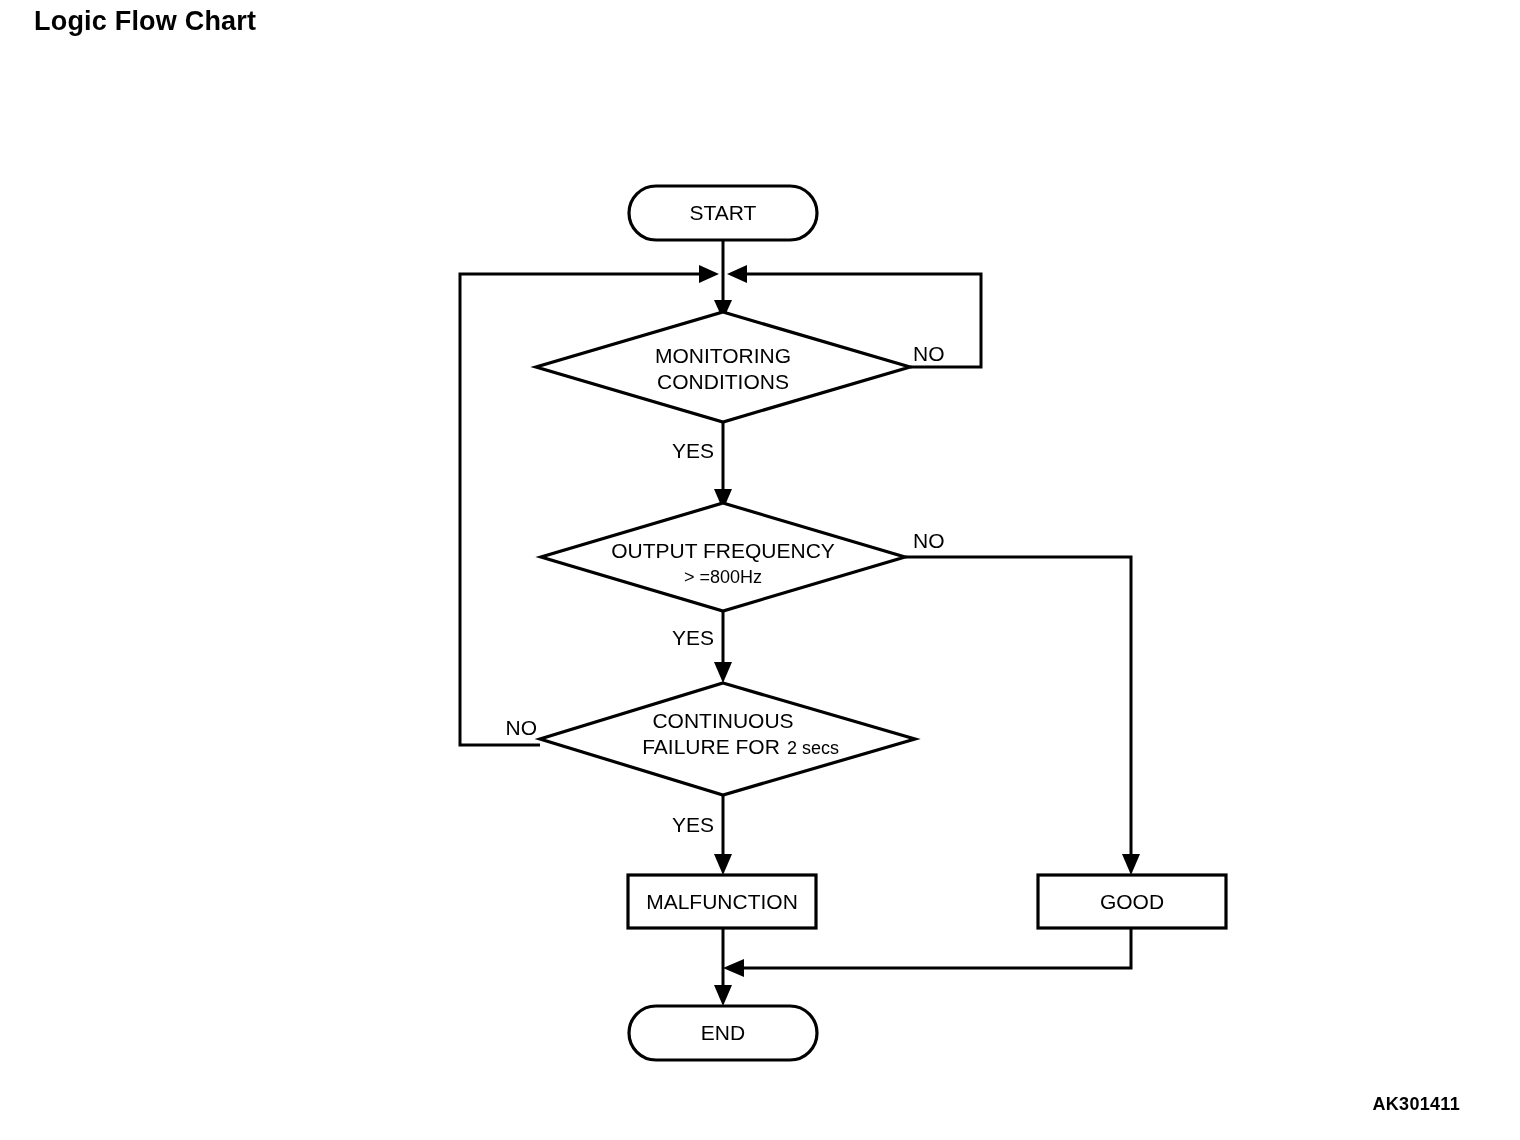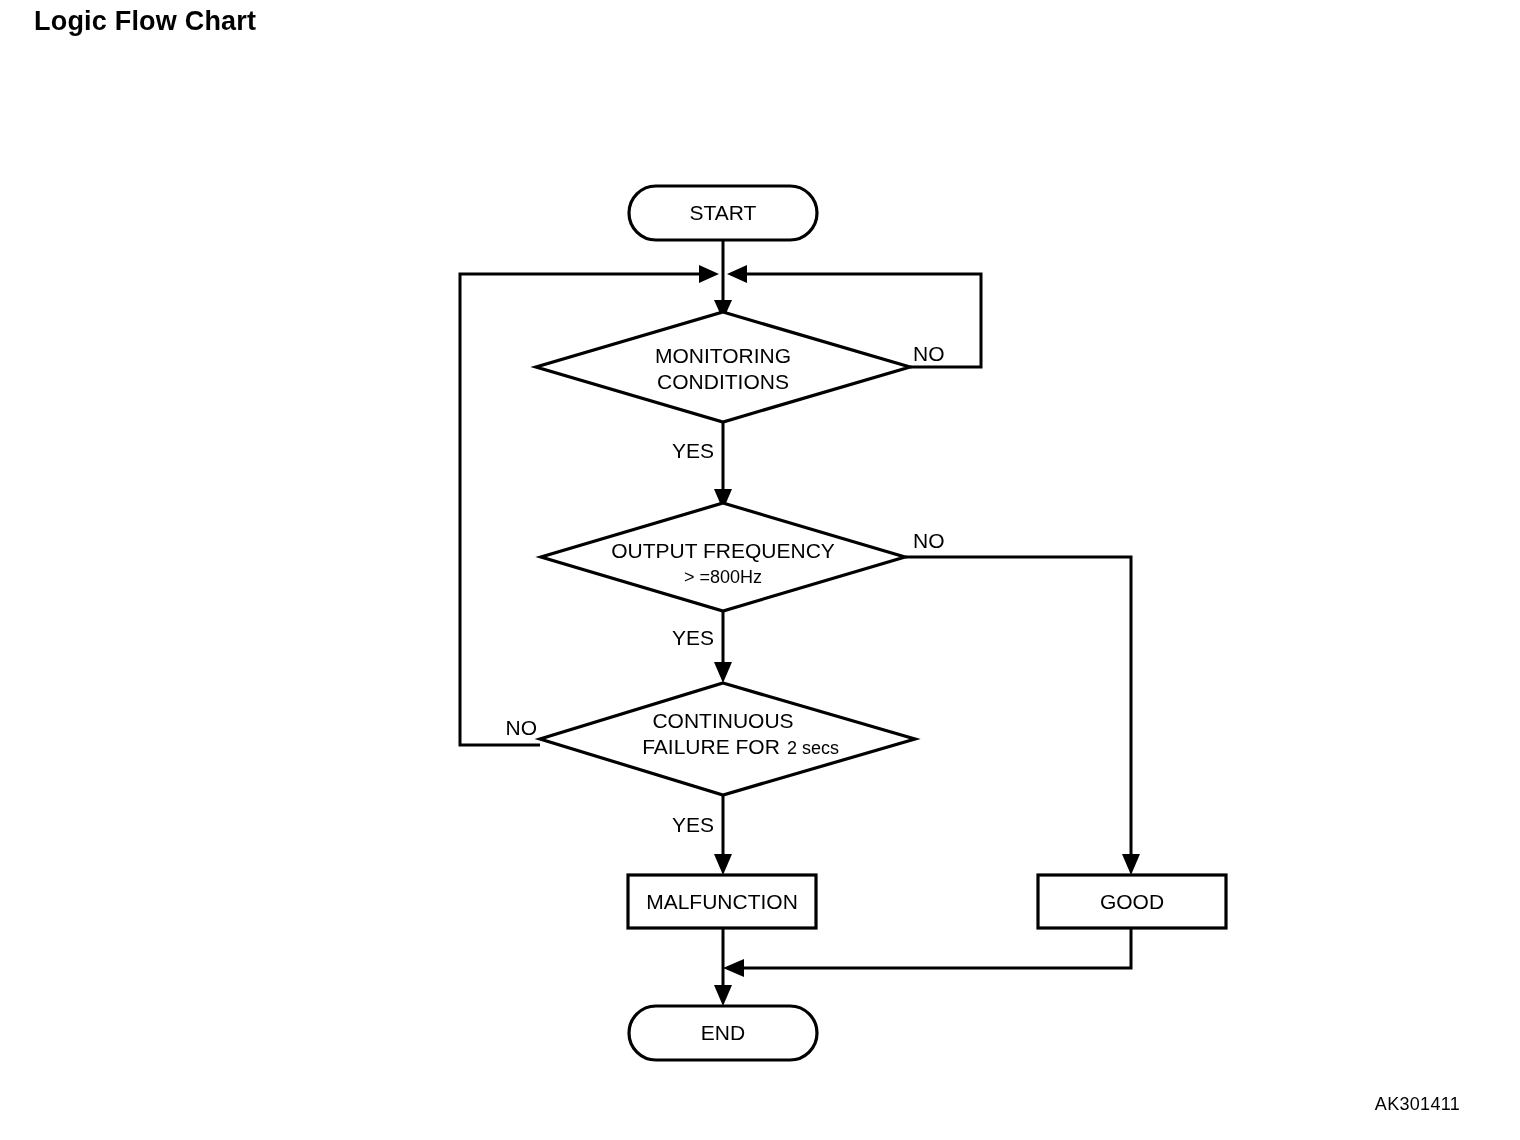--- a/index.html
+++ b/index.html
@@ -24,21 +24,21 @@
     font-weight: bold;
     letter-spacing: 0.2px;
     white-space: nowrap;
     text-align: right;
   }
   #figure-code {
     position: absolute;
     right: 60px;
     top: 1094px;
     font-size: 18px;
-    font-weight: normal;
+    font-weight: bold;
     letter-spacing: 0.3px;
     white-space: nowrap;
   }
   #flowchart-svg {
     position: absolute;
     left: 0;
     top: 0;
   }
   .shape-outline {
     fill: #ffffff;

